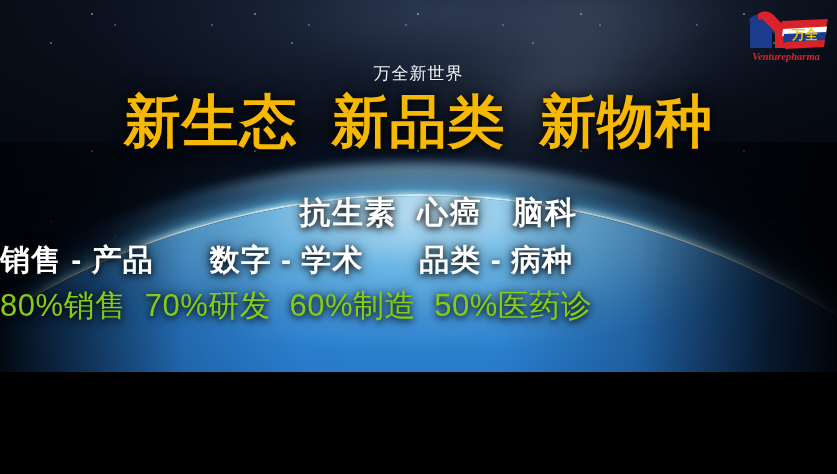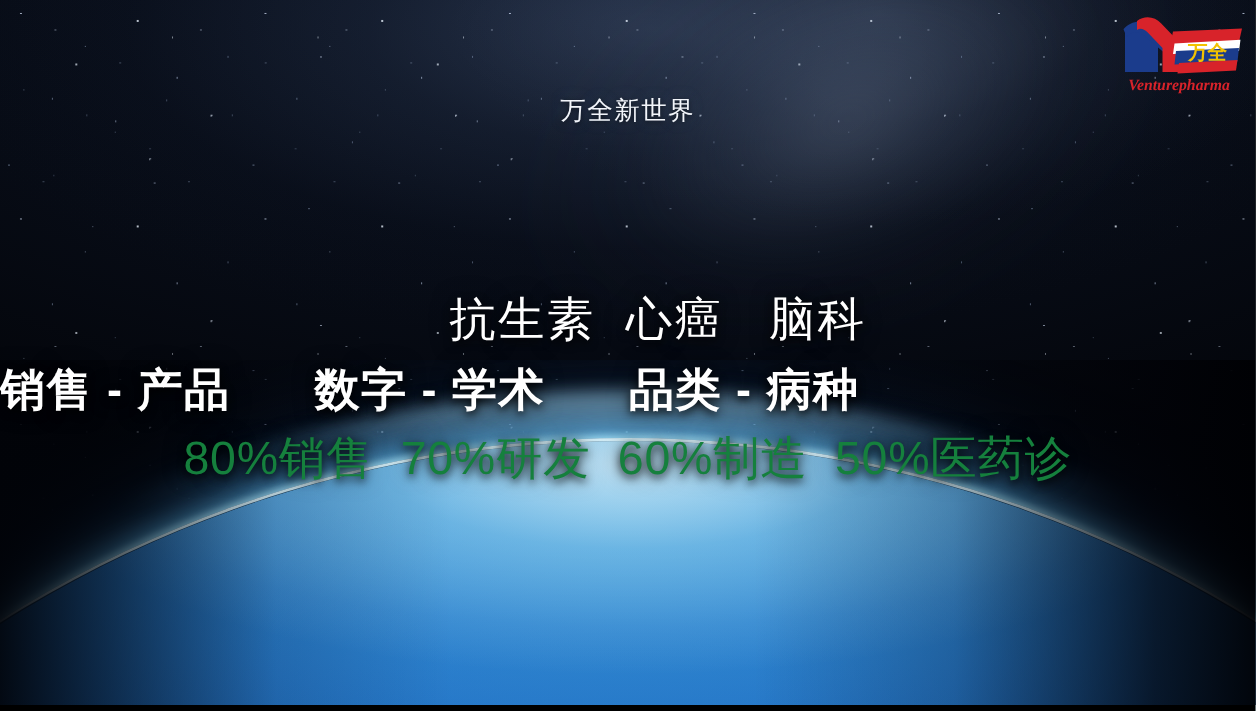--- a/index.html
+++ b/index.html
@@ -7,21 +7,21 @@
     padding: 0;
     background: #000;
   }
   body {
     font-family: "Liberation Sans", "DejaVu Sans", sans-serif;
   }
 
   #slide {
     position: relative;
     width: 837px;
-    height: 470px;
+    height: 372px;
     overflow: hidden;
     background: #04070f;
   }
 
   
   .space-base {
     position: absolute;
     inset: 0;
     background:
       radial-gradient(ellipse 60% 45% at 52% 4%,
@@ -208,21 +208,21 @@
       0 0 18px rgba(0,0,0,0.6);
   }
 
   .line-cats {
     position: absolute;
     top: 192px;
     left: 0; right: 0;
     text-align: center;
     color: #ffffff;
     font-size: 31px;
-    font-weight: normal;
+    font-weight: bold;
     letter-spacing: 1.5px;
     white-space: pre;
     text-shadow: 0 2px 6px rgba(0,0,0,0.9), 0 0 14px rgba(0,0,0,0.7);
     padding-left: 40px;
   }
 
   .line-pairs {
     position: absolute;
     top: 240px;
     left: 0; right: 0;
@@ -232,22 +232,22 @@
     font-weight: bold;
     letter-spacing: 1px;
     white-space: pre;
     text-shadow: 0 2px 6px rgba(0,0,0,0.9), 0 0 14px rgba(0,0,0,0.7);
   }
 
   .line-pcts {
     position: absolute;
     top: 285px;
     left: 0; right: 0;
-    text-align: center;
-    color: #15803d;
+    text-align: left;
+    color: #84cc16;
     font-size: 31px;
     font-weight: normal;
     letter-spacing: 0.5px;
     white-space: pre;
     text-shadow: 0 2px 6px rgba(0,0,0,0.9), 0 0 14px rgba(0,0,0,0.7);
   }
 
   
   .logo {
     position: absolute;
@@ -296,20 +296,21 @@
         <text x="124" y="66" font-family="'Liberation Sans', sans-serif" font-size="26" font-weight="bold" fill="#F2C200" text-anchor="middle">万全</text>
       </g>
 
       <text x="86" y="108" font-family="'Liberation Serif', serif" font-size="21" font-weight="bold" font-style="italic" fill="#D8232A" text-anchor="middle">Venturepharma</text>
     </svg>
   </div>
 
   <div class="content">
     <div class="subtitle">万全新世界</div>
 
+    <div class="headline">新生态  新品类  新物种</div>
 
     <div class="line-cats">抗生素  心癌   脑科</div>
 
     <div class="line-pairs">销售 - 产品      数字 - 学术      品类 - 病种</div>
 
     <div class="line-pcts">80%销售  70%研发  60%制造  50%医药诊</div>
   </div>
 
 </div>
 

